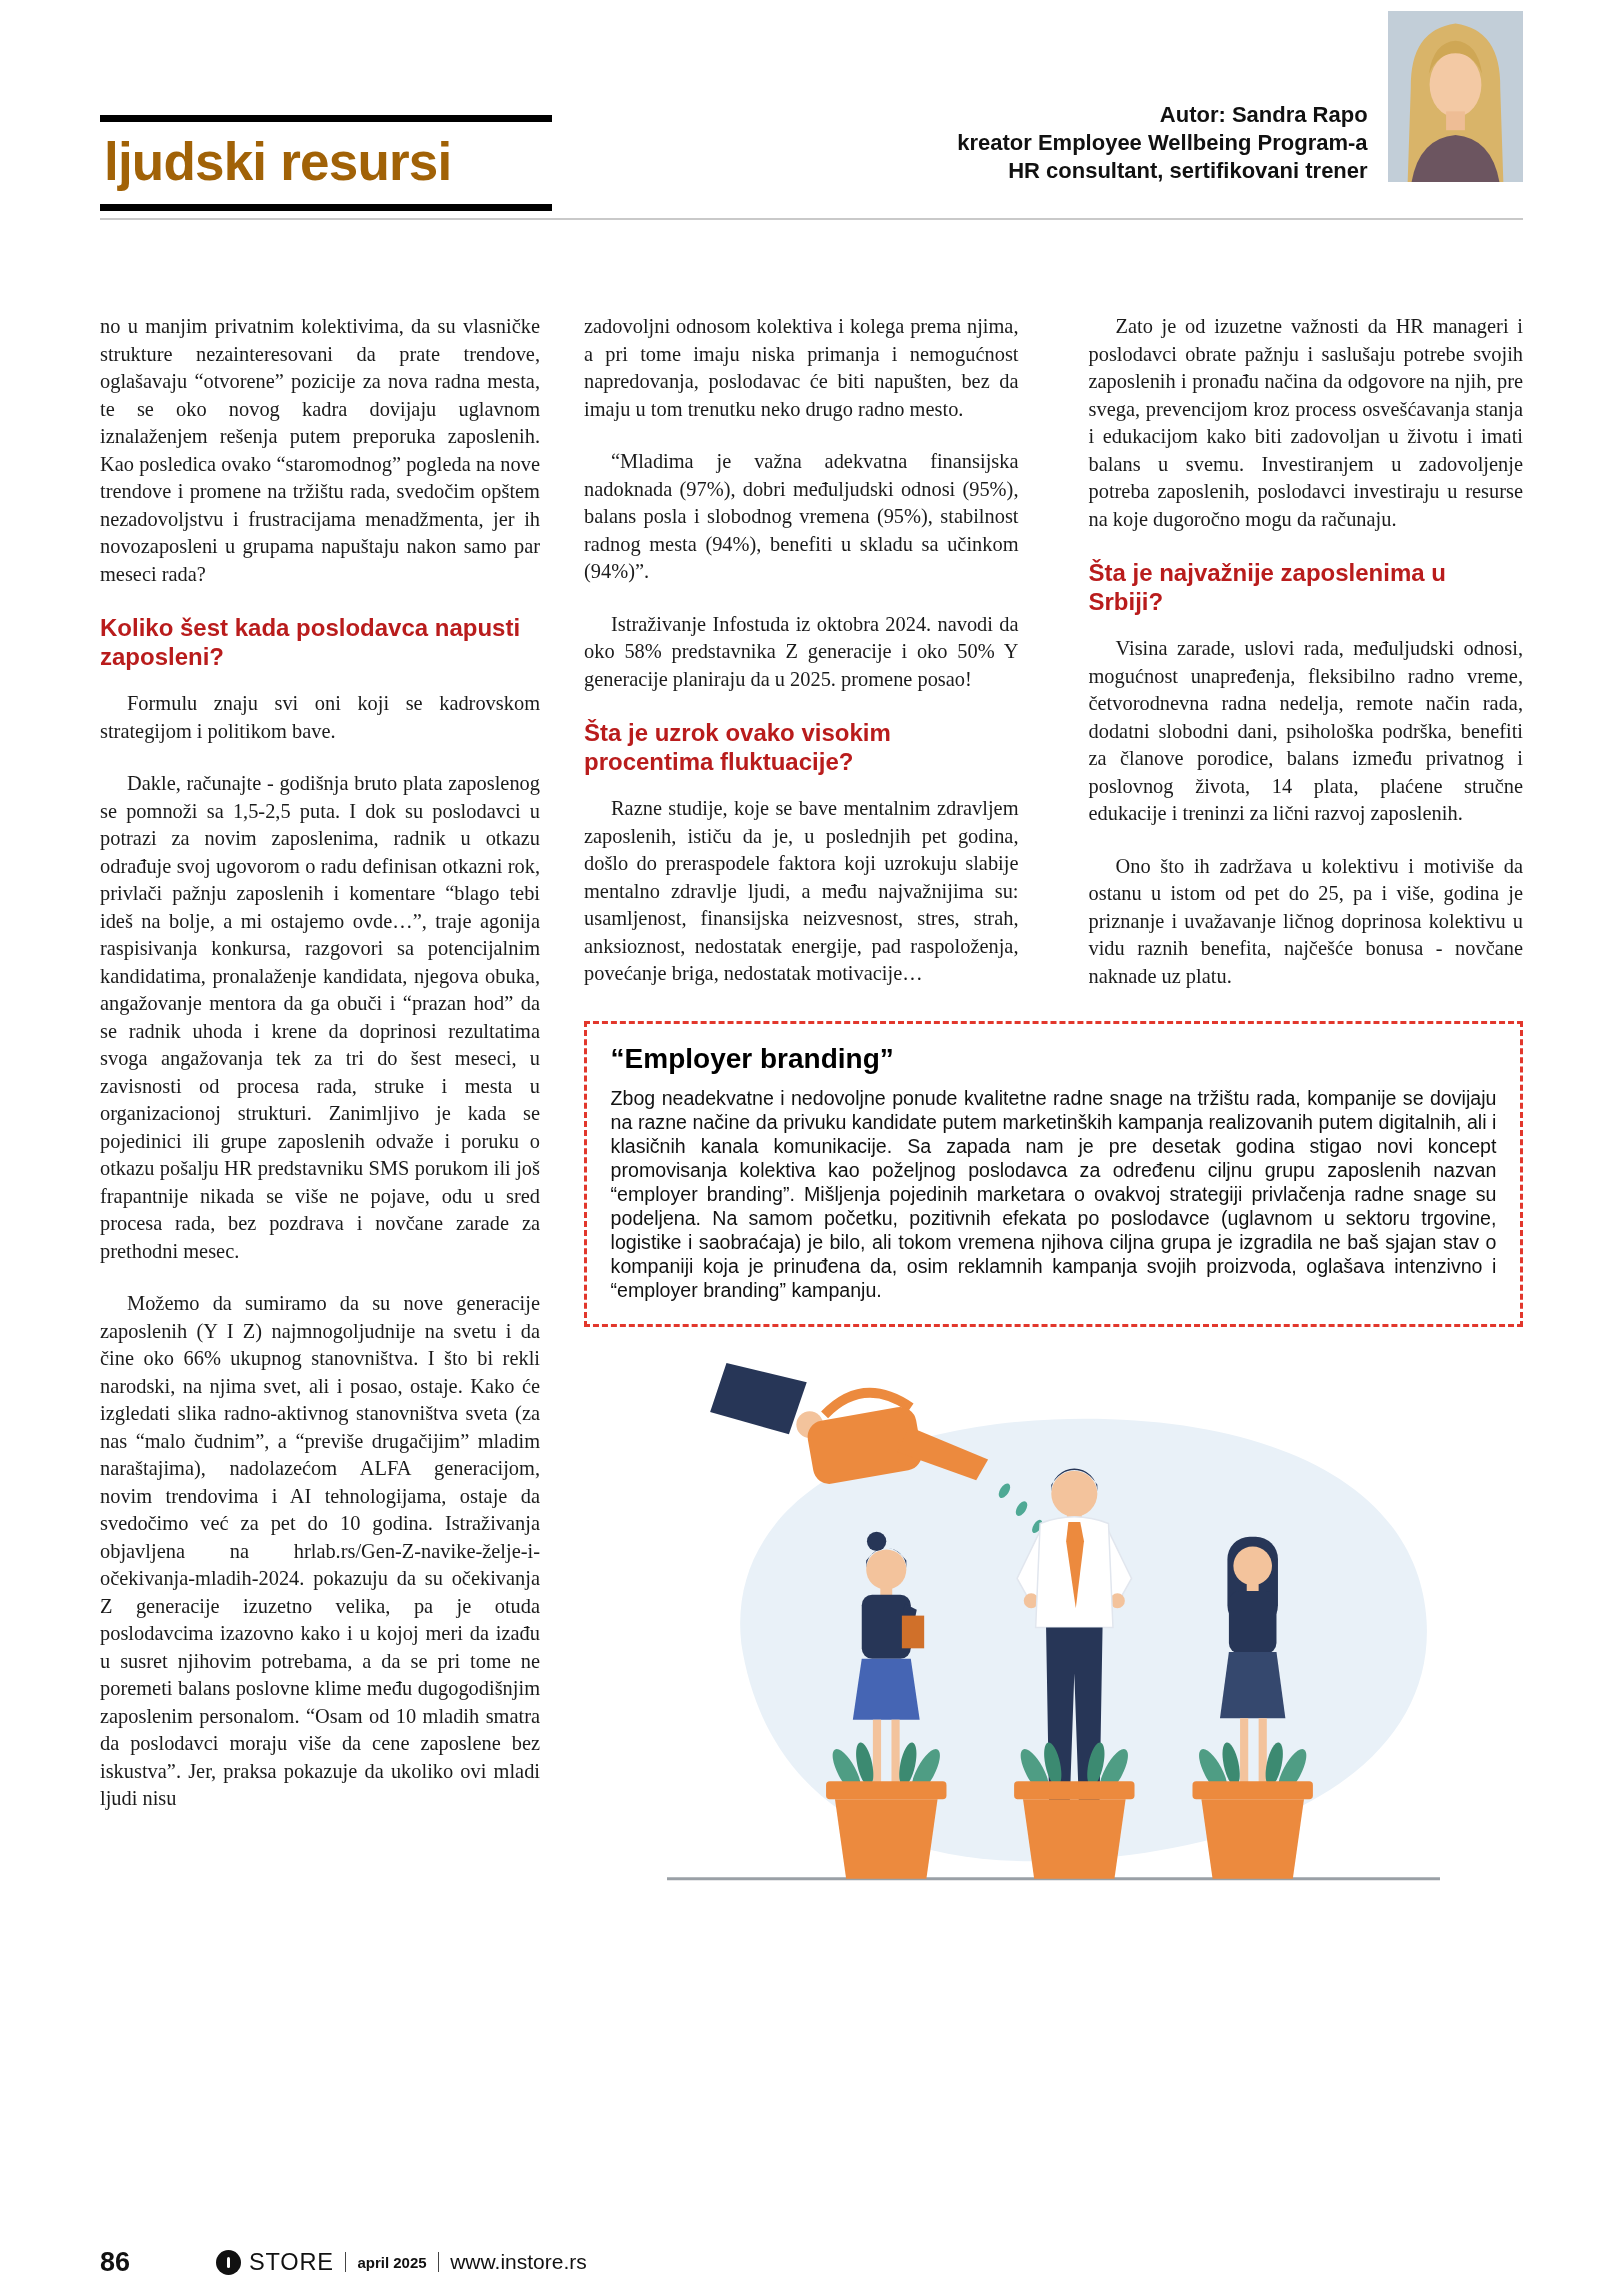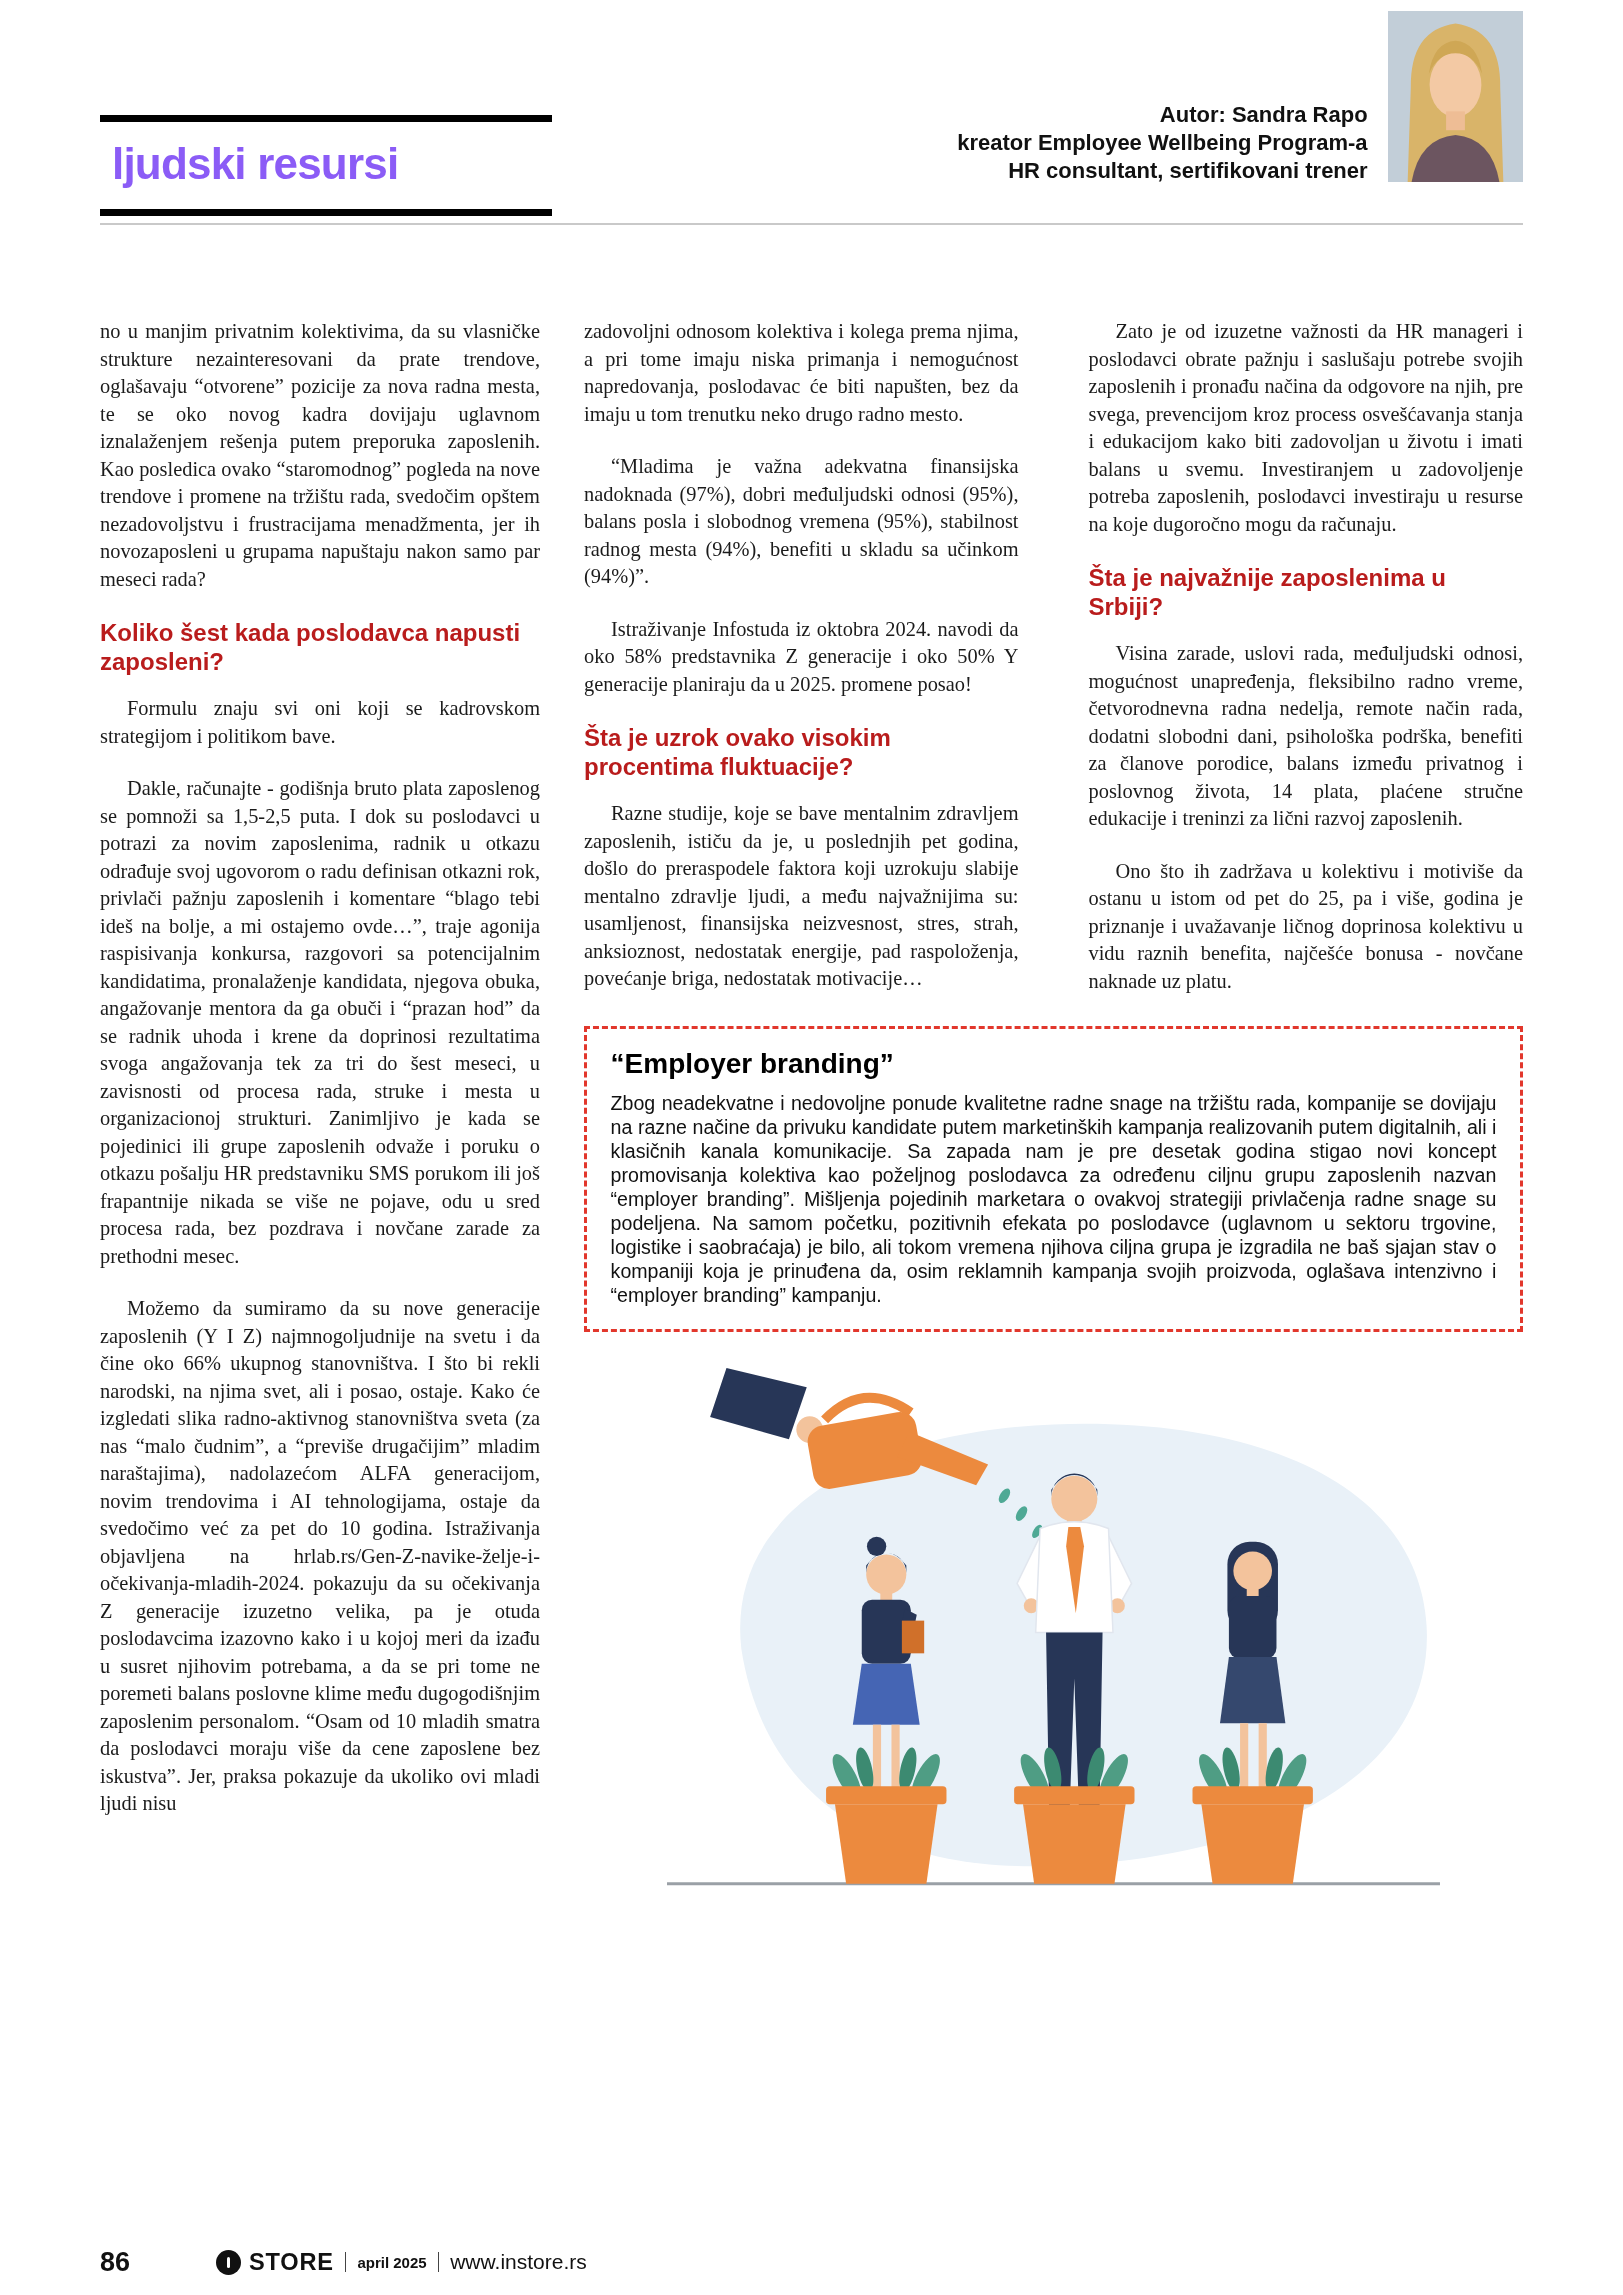--- a/index.html
+++ b/index.html
@@ -13,21 +13,21 @@
     --blob_blue:#e9f1f8;
     --ink:#1b1b1b;
   }
   html,body{margin:0;padding:0;width:1623px;height:2295px;background:#ffffff;overflow:hidden;}
   body{font-family:"Liberation Serif", serif;color:var(--ink);position:relative;}
   .page{position:absolute;inset:0;padding:0 100px;box-sizing:border-box;}
 
   
   .header{display:flex;justify-content:space-between;align-items:flex-start;}
   .header-left{margin-top:115px;width:452px;border-top:7px solid #000;border-bottom:7px solid #000;padding:4.7px 0 7.9px;}
-  .section-title{font-family:"Liberation Sans", sans-serif;font-weight:bold;font-size:44px;margin:12px;letter-spacing:-0.8px;color:#8b5cf6;}
+  .section-title{font-family:"Liberation Sans", sans-serif;font-weight:bold;font-size:53px;margin:4px;letter-spacing:-0.8px;color:#a16207;}
   .header-right{display:flex;align-items:flex-start;gap:20.4px;}
   .author-lines{margin-top:101px;text-align:right;font-family:"Liberation Sans", sans-serif;font-weight:bold;font-size:22px;line-height:28px;color:#111;}
   .author-photo{width:135px;height:171px;margin-top:11px;overflow:hidden;background:#c2ced8;flex:0 0 auto;}
   .author-photo svg{display:block;}
   .header-rule{height:1.6px;background:#c9c9c9;margin-top:7.9px;}
 
   
   .content{display:flex;gap:44px;margin-top:93px;}
   .col1{width:440px;flex:0 0 auto;}
   .right-region{flex:1;min-width:0;display:flex;flex-direction:column;}
@@ -46,21 +46,21 @@
   
   .illustration{margin:27px 0 0;height:550px;position:relative;}
   .illustration svg{display:block;width:100%;height:100%;}
 
   
   .footer{position:absolute;left:100px;bottom:17.3px;display:flex;align-items:center;font-family:"Liberation Sans", sans-serif;color:#111;}
   .page-num{font-weight:bold;font-size:27px;margin-right:86px;}
   .logo-circle{width:25px;height:25px;border-radius:50%;background:#111;display:inline-flex;align-items:center;justify-content:center;margin-right:7.9px;position:relative;}
   .logo-circle::before{content:"";display:block;width:3.9px;height:11px;background:#fff;border-radius:1.6px;}
   .logo-circle::after{content:"";position:absolute;top:3.9px;width:3.9px;height:3.9px;border-radius:50%;background:#fff;display:none;}
-  .brand{font-weight:bold;font-size:23.6px;letter-spacing:0.8px;}
+  .brand{font-weight:normal;font-size:23.6px;letter-spacing:0.8px;}
   .sep{width:1.6px;height:20.4px;background:#444;margin:0 11px;}
   .issue{font-weight:bold;font-size:15px;}
   .site{font-size:21px;}
 </style>
 </head>
 <body>
 
 <div class="page">
 
   <header class="header">

